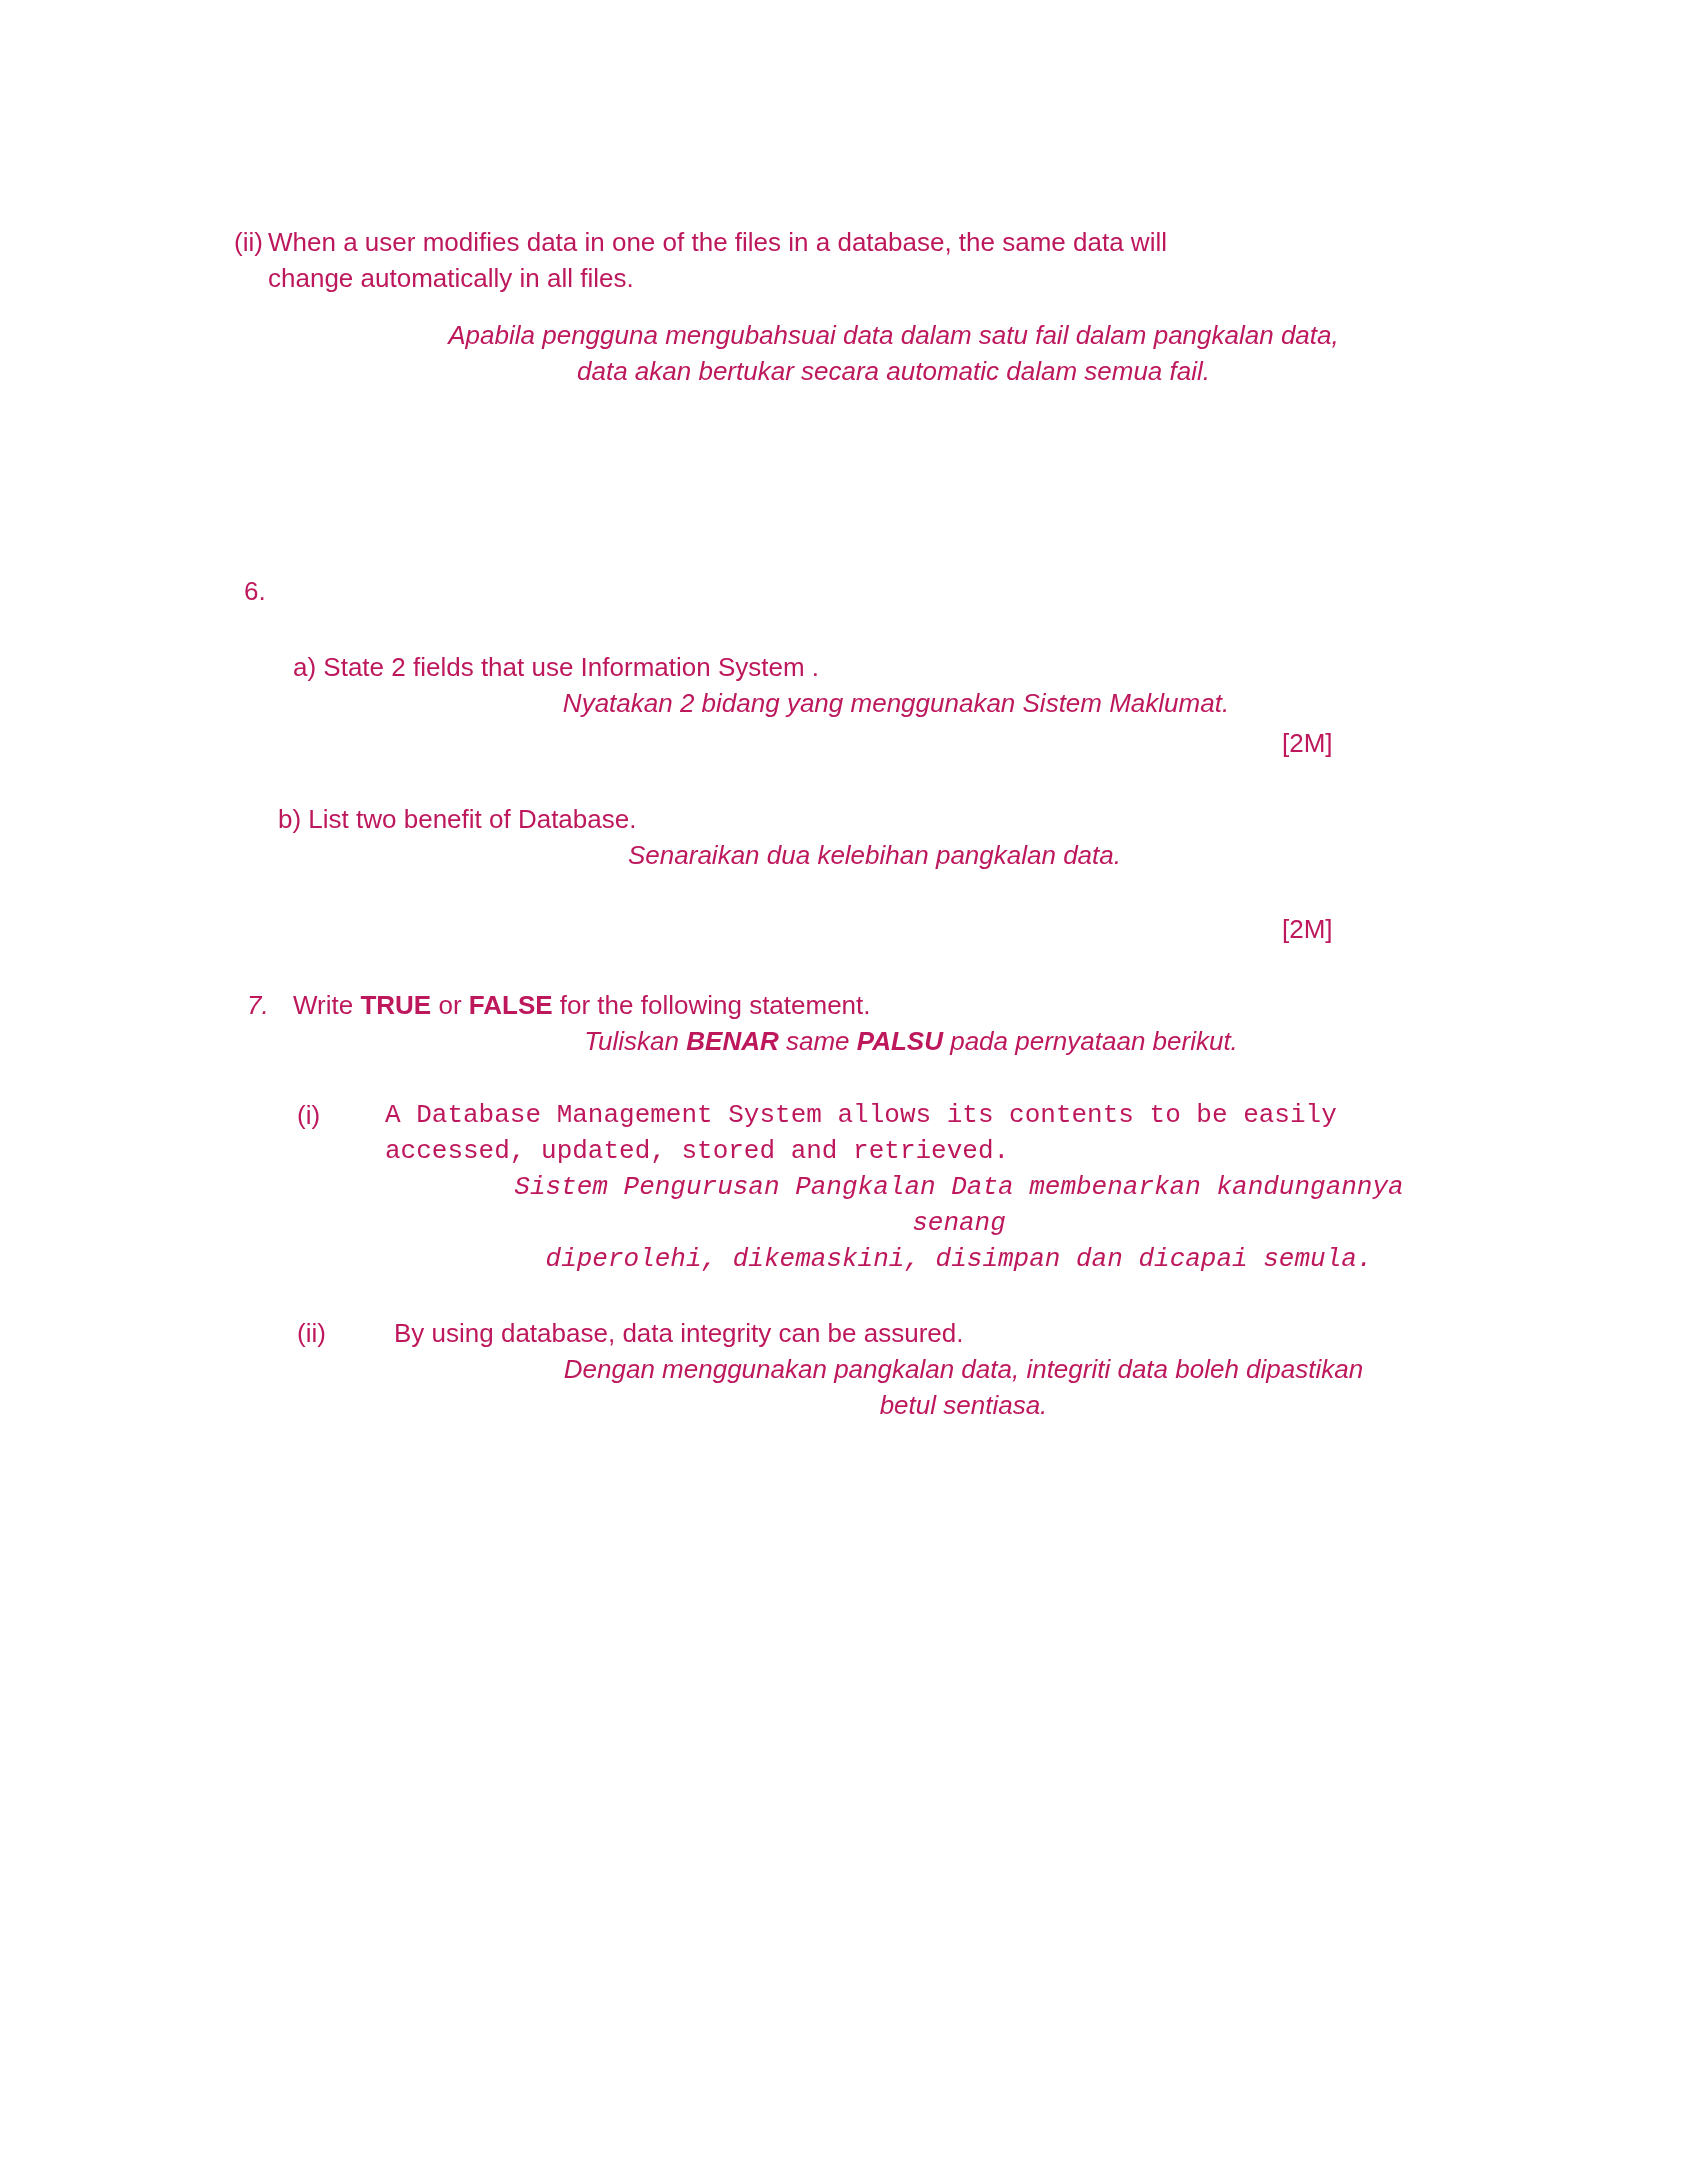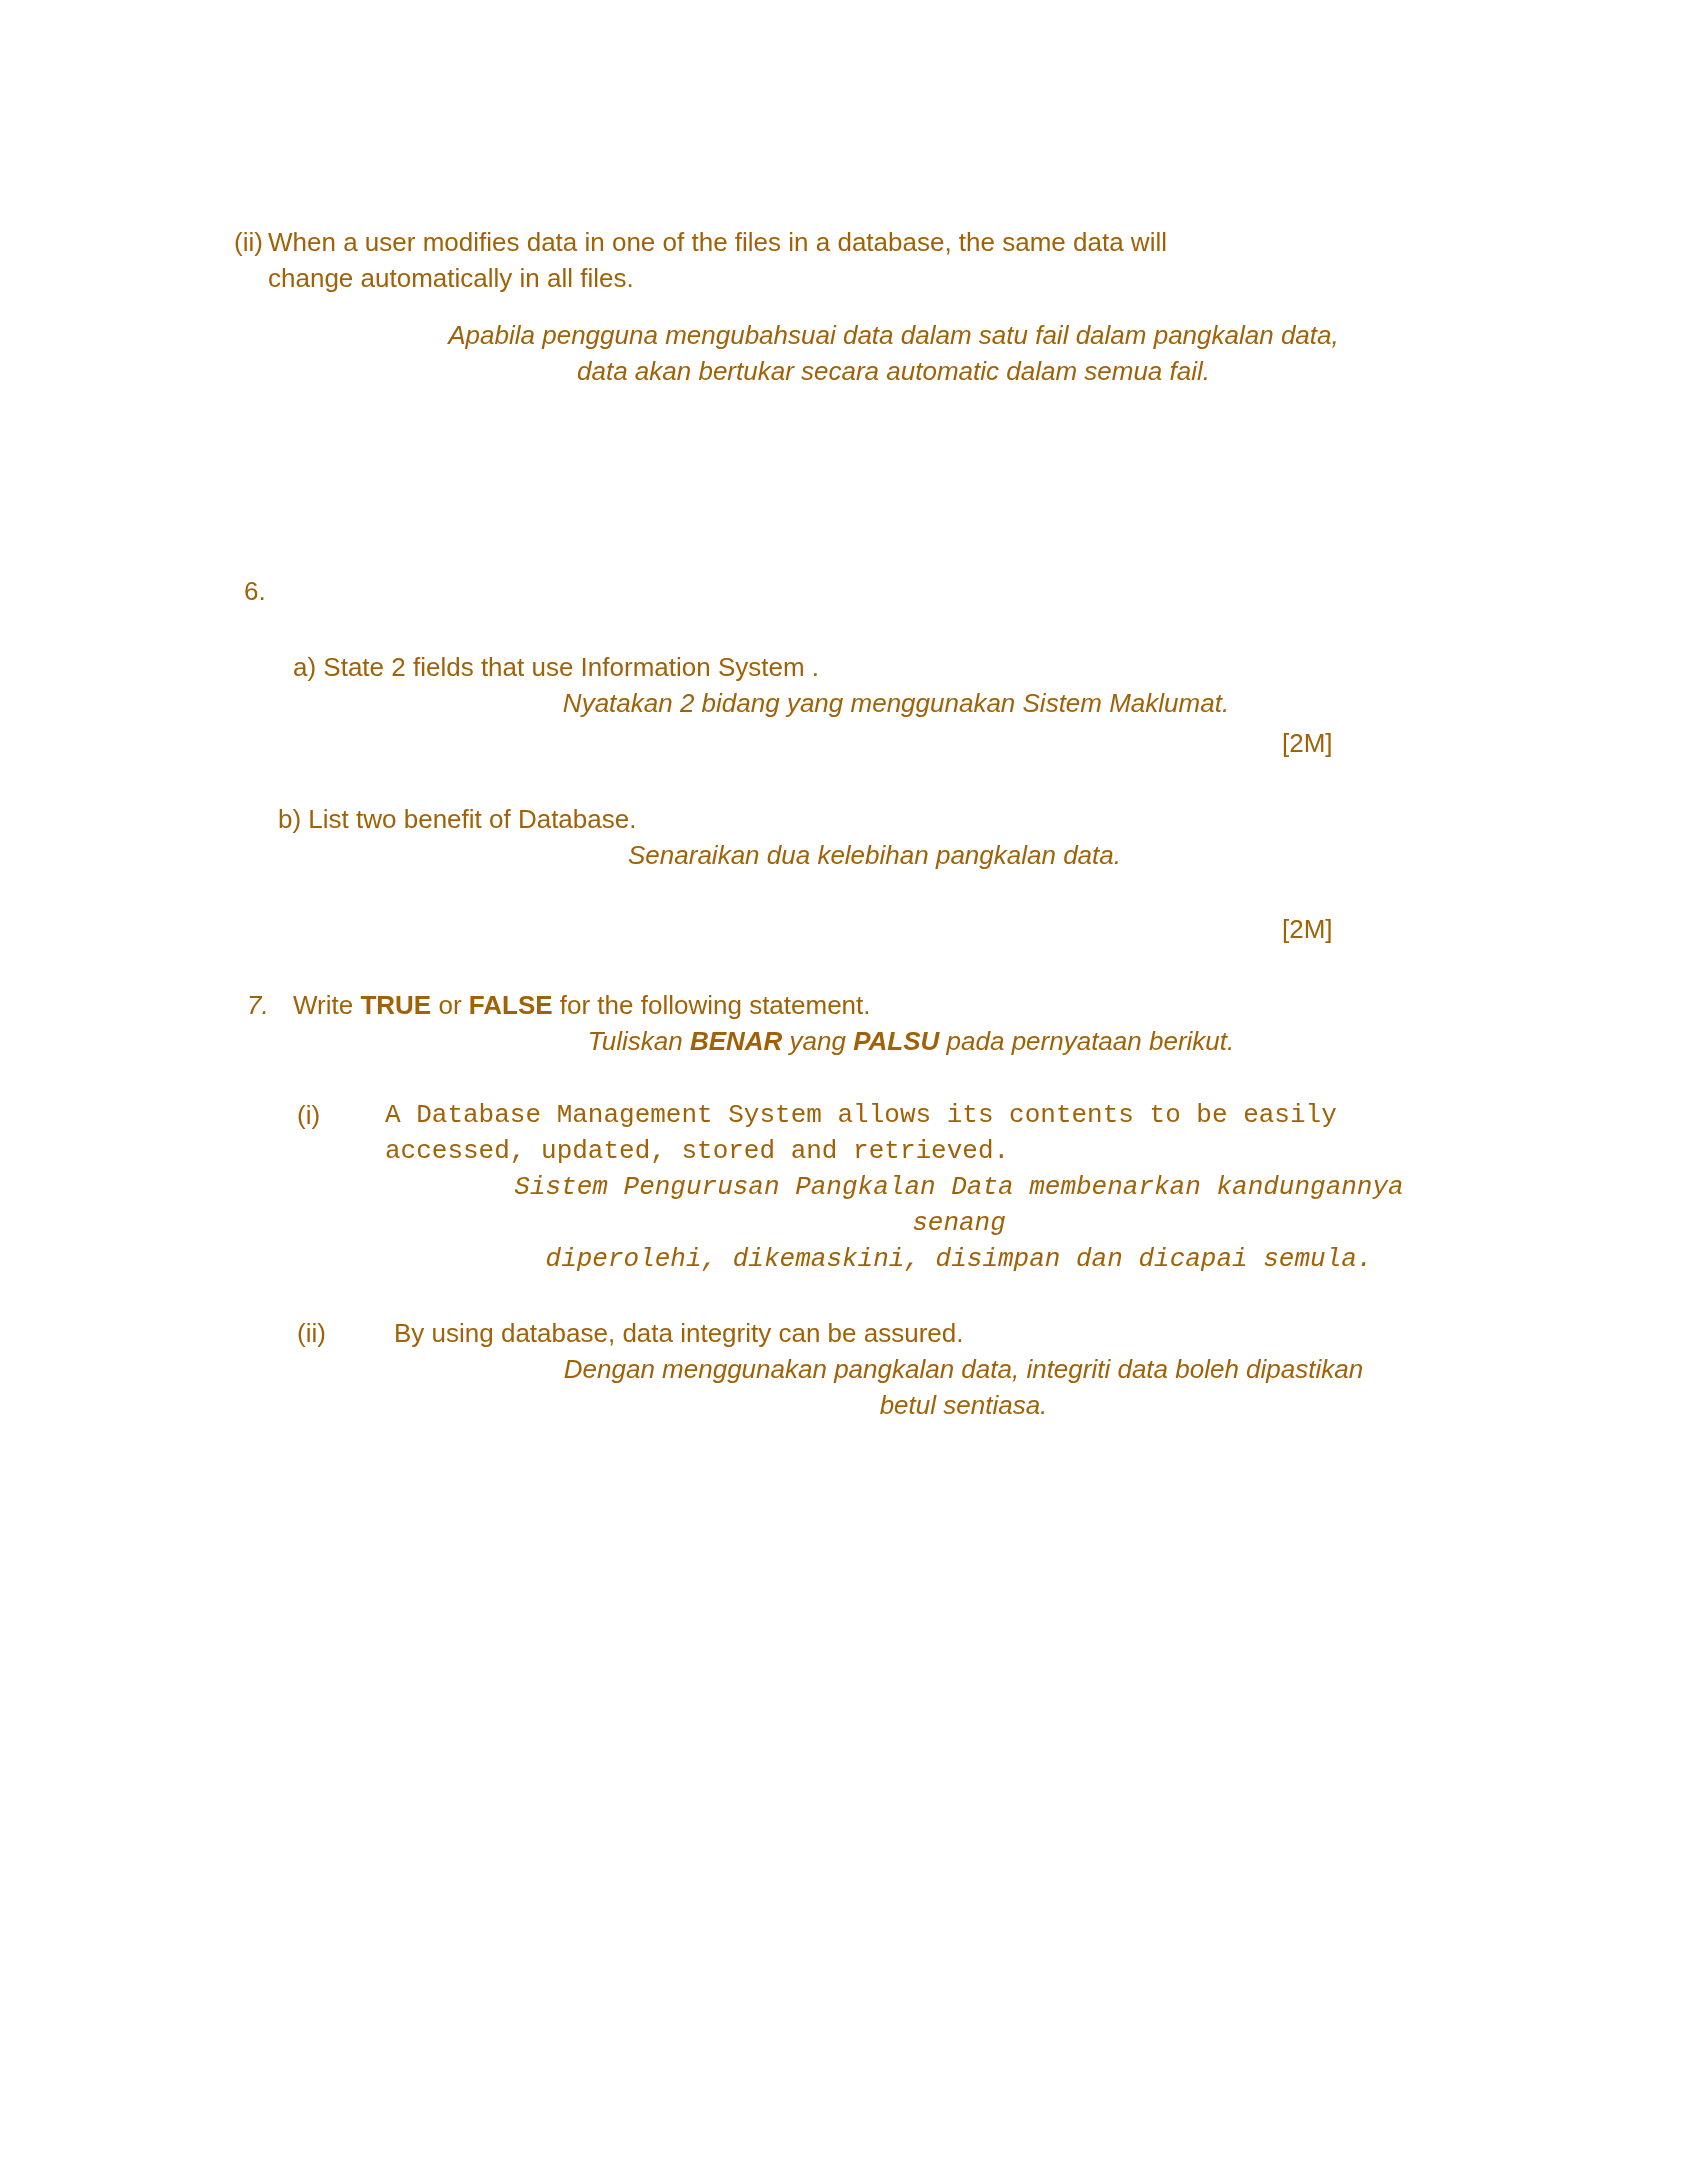--- a/index.html
+++ b/index.html
@@ -8,21 +8,21 @@
     background: #e8e8e8;
   }
   .page {
     position: relative;
     width: 1687px;
     height: 2183px;
     background: #ffffff;
     font-family: "Liberation Sans", "DejaVu Sans", sans-serif;
     font-size: 26px;
     line-height: 36px;
-    color: #a16207;
+    color: #be185d;
     overflow: hidden;
   }
   .abs { position: absolute; }
   .italic { font-style: italic; text-align: center; }
   .bold { font-weight: bold; }
   .label-col {
     position: absolute;
     left: 0;
     top: 0;
   }
@@ -59,21 +59,21 @@
   </div>
   <div class="abs" style="left:1282px; top:911px;">[2M]</div>
 
   <div class="abs italic" style="left:247px; top:987px;">7.</div>
 
   <div class="abs" style="left:293px; top:987px; width:1236px;">
     <div class="line">
       <span>Write </span><span class="bold">TRUE</span><span> or </span><span class="bold">FALSE</span><span> for the following statement.</span>
     </div>
     <div class="line italic">
-      <span>Tuliskan </span><span class="bold">BENAR</span><span> yang </span><span class="bold">PALSU</span><span>  pada pernyataan berikut.</span>
+      <span>Tuliskan </span><span class="bold">BENAR</span><span> same </span><span class="bold">PALSU</span><span>  pada pernyataan berikut.</span>
     </div>
   </div>
 
   <div class="abs" style="left:297px; top:1097px; width:1236px;">
     <div class="label-col">(i)</div>
     <div style="margin-left:88px;font-family:Liberation Mono, monospace;">
       <div class="line">A Database Management System allows its contents to be easily</div>
       <div class="line">accessed, updated, stored and retrieved.</div>
       <div class="line italic">Sistem Pengurusan Pangkalan Data membenarkan kandungannya</div>
       <div class="line italic">senang</div>

